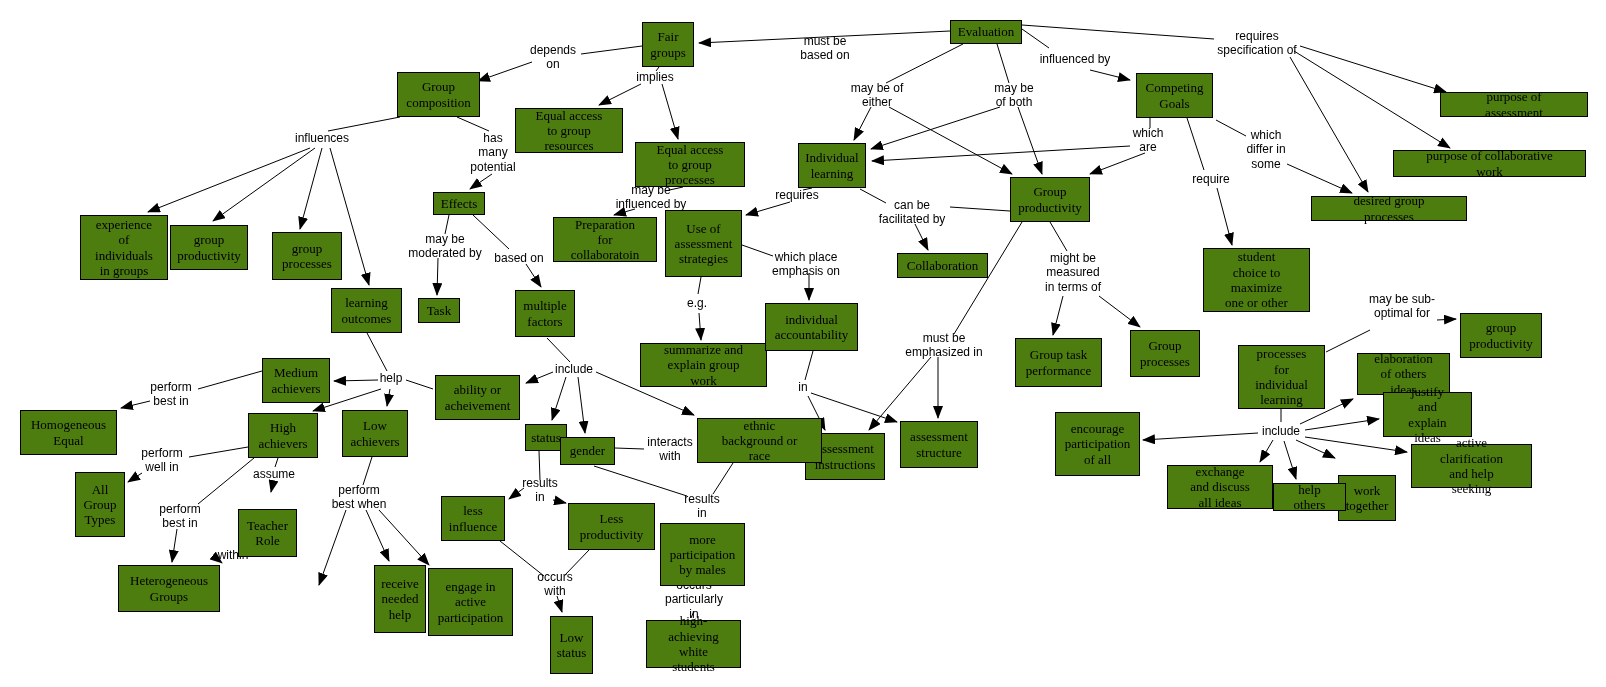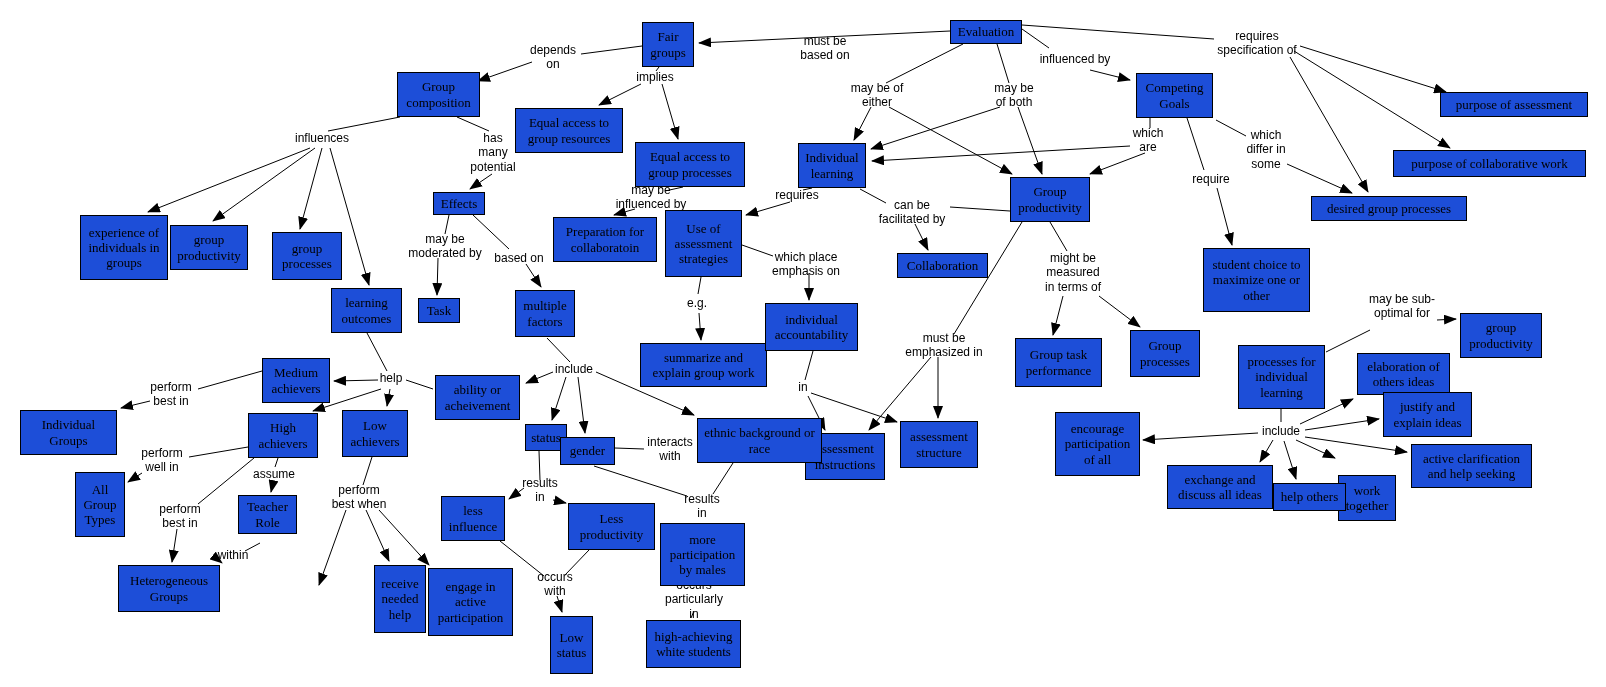--- a/index.html
+++ b/index.html
@@ -2,23 +2,23 @@
 <html><head>
 <meta charset="utf-8">
 <style>
   html,body{margin:0;padding:0;background:#ffffff;}
   #canvas{position:relative;width:1606px;height:687px;background:#ffffff;overflow:hidden;
           font-family:"Liberation Serif", serif;}
   #edges{position:absolute;left:0;top:0;z-index:1;}
   .elabel{position:absolute;z-index:2;transform:translate(-50%,-50%);text-align:center;
           font-family:"Liberation Sans", sans-serif;font-size:12px;line-height:1.2;
           color:#000;white-space:normal;}
-  .node{position:absolute;z-index:3;box-sizing:border-box;border:1px solid #000;background:#1d4ed8;
+  .node{position:absolute;z-index:3;box-sizing:border-box;border:1px solid #000;background:#4d7c0f;
         display:flex;align-items:center;justify-content:center;text-align:center;
-        font-size:13px;line-height:1.18;color:#000;padding:1px 4px;}
+        font-size:13px;line-height:1.18;color:#000;padding:1px 19px;}
 </style>
 </head>
 <body>
 
 <div id="canvas">
 
   <svg id="edges" width="1606" height="687" viewBox="0 0 1606 687" stroke="#000" stroke-width="1">
     <defs>
       <marker id="ah" markerUnits="userSpaceOnUse" markerWidth="13" markerHeight="10" refX="12" refY="5" orient="auto">
         <path d="M0,0 L13,5 L0,10 z" fill="#000" stroke="none"></path>
@@ -202,23 +202,23 @@
   <div class="node" style="left:1357px;top:353px;width:93px;height:42px">elaboration of others ideas</div>
   <div class="node" style="left:1383px;top:392px;width:89px;height:45px">justify and explain ideas</div>
   <div class="node" style="left:1411px;top:444px;width:121px;height:44px">active clarification and help seeking</div>
   <div class="node" style="left:1338px;top:475px;width:58px;height:46px">work together</div>
   <div class="node" style="left:1273px;top:483px;width:73px;height:28px">help others</div>
   <div class="node" style="left:1167px;top:465px;width:106px;height:44px">exchange and discuss all ideas</div>
   <div class="node" style="left:1055px;top:412px;width:85px;height:64px">encourage participation of all</div>
   <div class="node" style="left:262px;top:358px;width:68px;height:45px">Medium achievers</div>
   <div class="node" style="left:248px;top:413px;width:70px;height:45px">High achievers</div>
   <div class="node" style="left:342px;top:410px;width:66px;height:47px">Low achievers</div>
-  <div class="node" style="left:20px;top:410px;width:97px;height:45px">Individual Groups</div>
+  <div class="node" style="left:20px;top:410px;width:97px;height:45px">Homogeneous Equal</div>
   <div class="node" style="left:75px;top:472px;width:50px;height:65px">All Group Types</div>
-  <div class="node" style="left:238px;top:495px;width:59px;height:39px">Teacher Role</div>
+  <div class="node" style="left:238px;top:509px;width:59px;height:48px">Teacher Role</div>
   <div class="node" style="left:118px;top:565px;width:102px;height:47px">Heterogeneous Groups</div>
   <div class="node" style="left:374px;top:565px;width:52px;height:68px">receive needed help</div>
   <div class="node" style="left:428px;top:568px;width:85px;height:68px">engage in active participation</div>
   <div class="node" style="left:435px;top:375px;width:85px;height:45px">ability or acheivement</div>
   <div class="node" style="left:525px;top:424px;width:42px;height:27px">status</div>
   <div class="node" style="left:560px;top:437px;width:55px;height:28px">gender</div>
   <div class="node" style="left:441px;top:496px;width:64px;height:45px">less influence</div>
   <div class="node" style="left:568px;top:503px;width:87px;height:47px">Less productivity</div>
   <div class="node" style="left:550px;top:616px;width:43px;height:58px">Low status</div>
   <div class="node" style="left:660px;top:523px;width:85px;height:63px">more participation by males</div>

